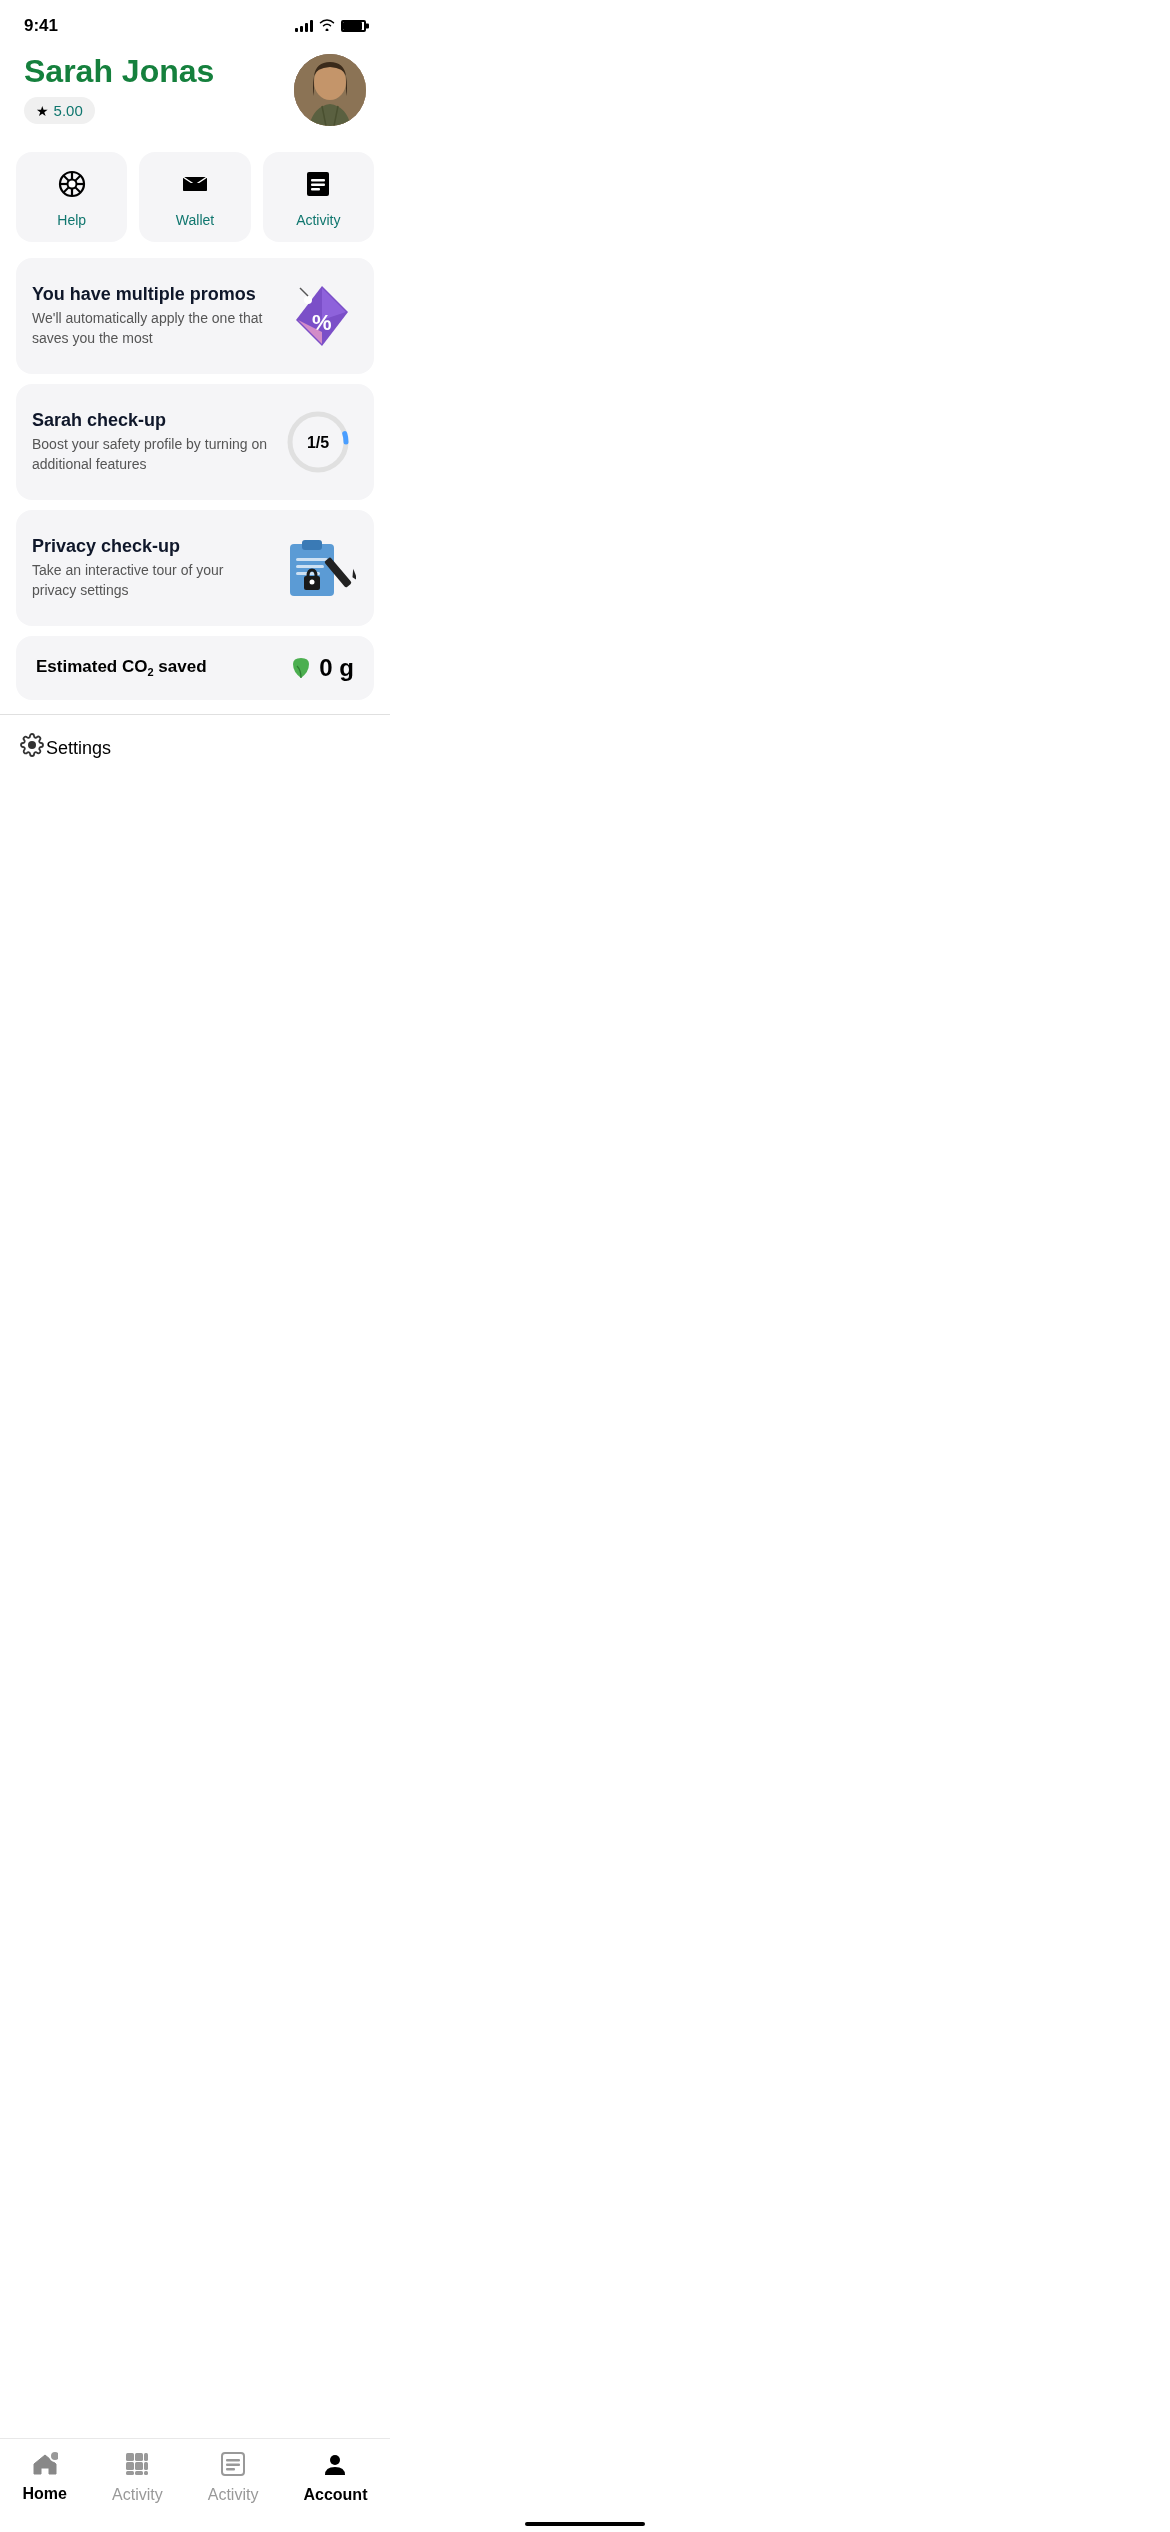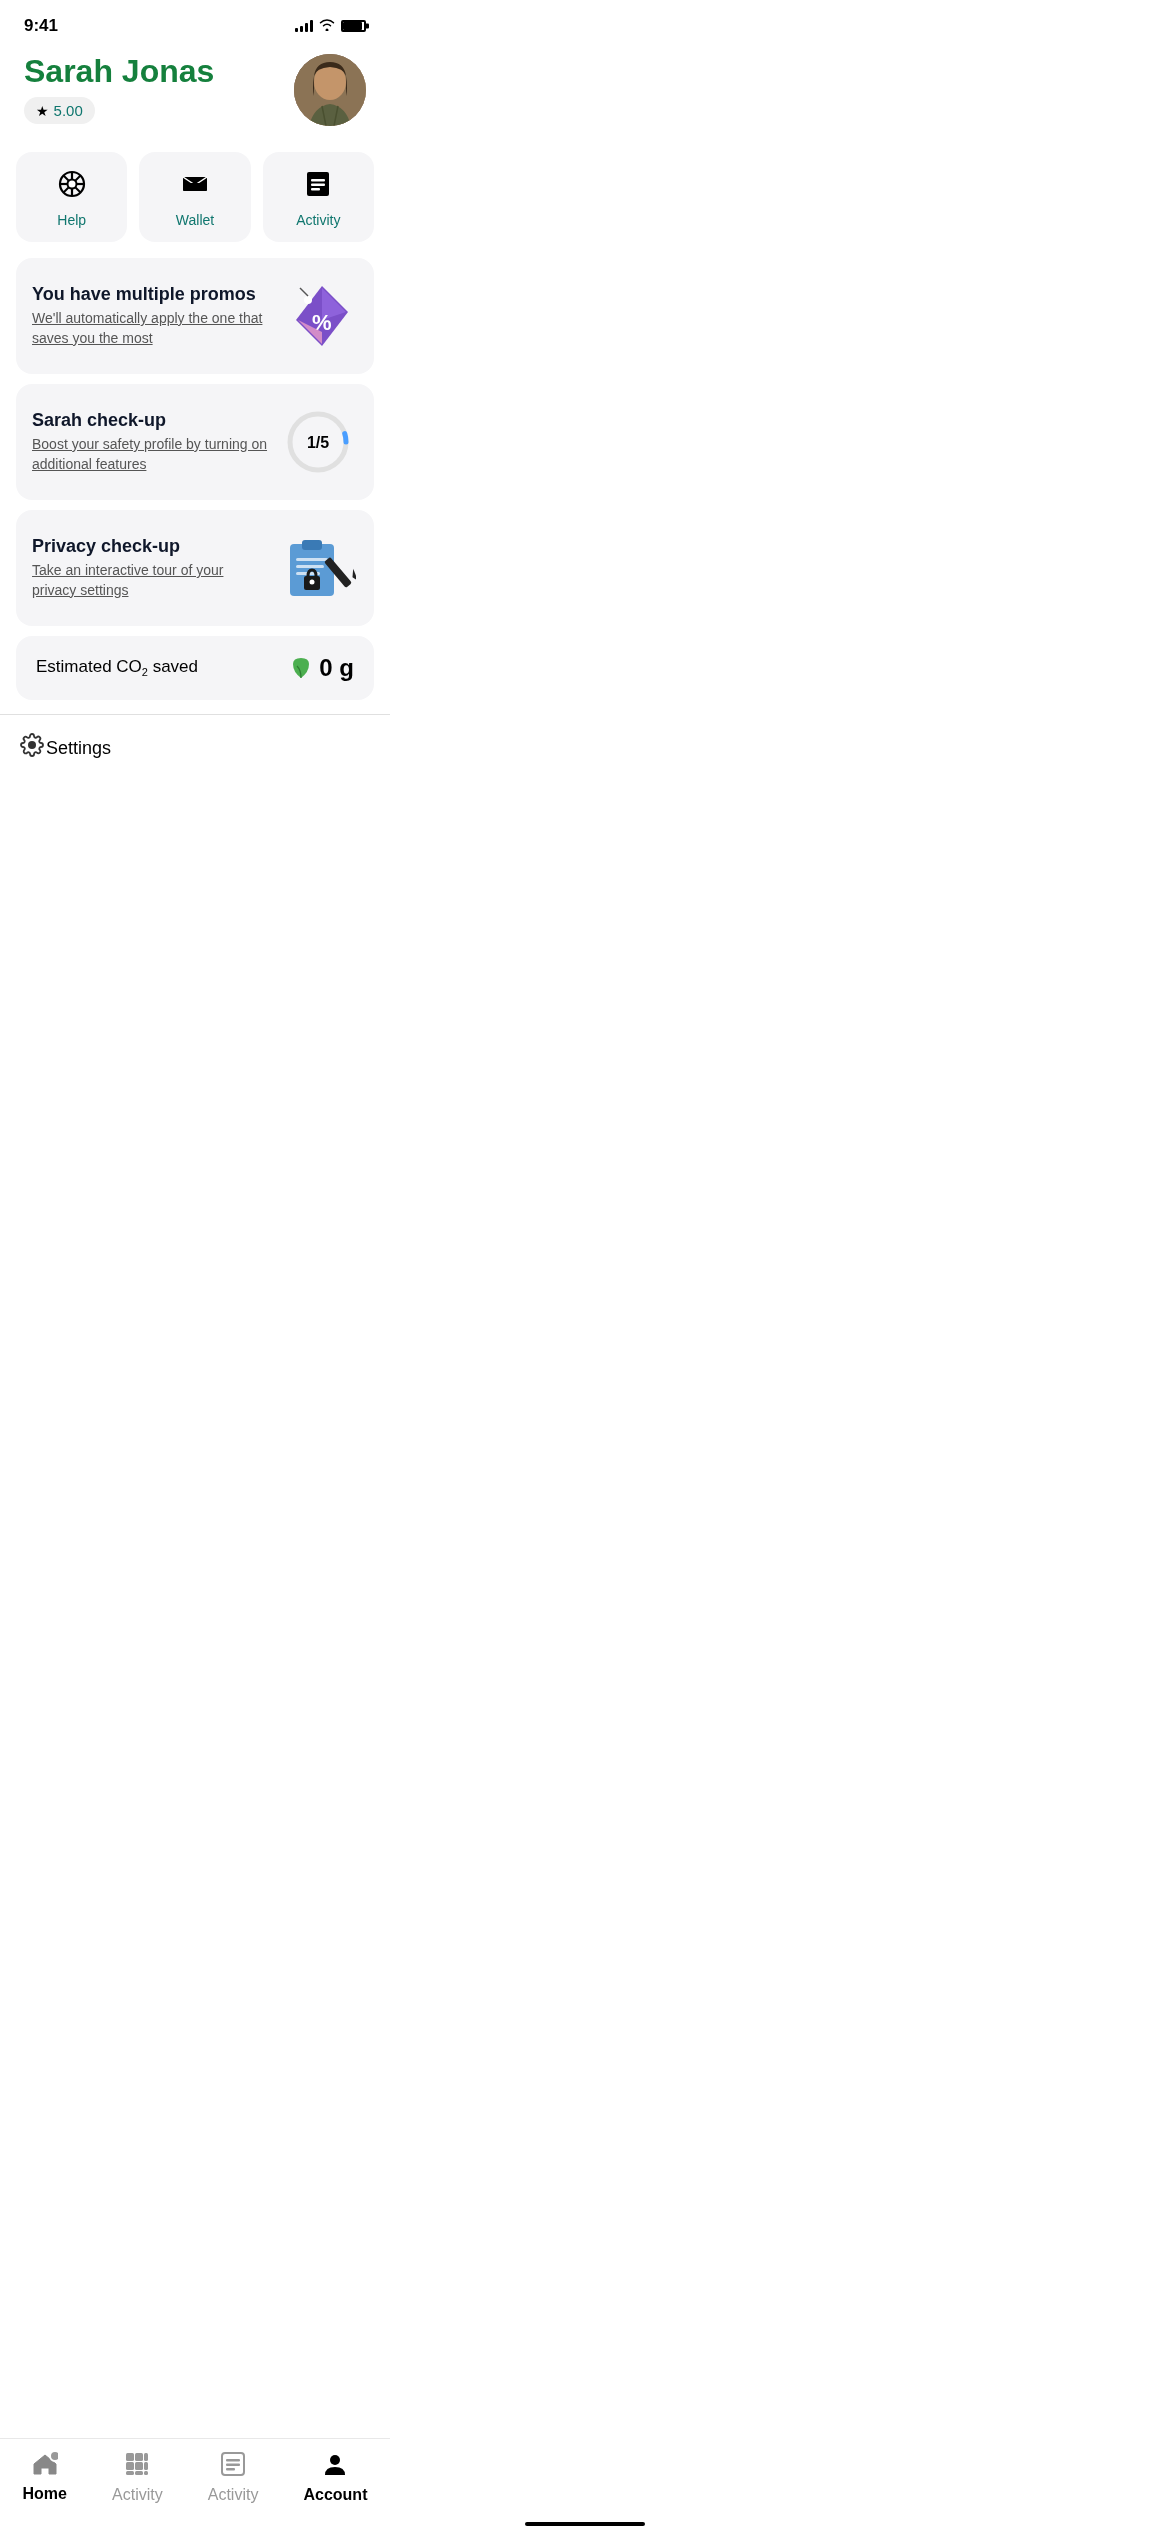--- a/index.html
+++ b/index.html
@@ -214,21 +214,20 @@
       font-size: 18px;
       font-weight: 700;
       color: #0f172a;
       margin-bottom: 4px;
     }
 
     .card-desc {
       font-size: 14px;
       color: #555;
       line-height: 1.4;
-      text-decoration: underline;
     }
 
     .card-visual {
       flex-shrink: 0;
       width: 80px;
       height: 80px;
       display: flex;
       align-items: center;
       justify-content: center;
     }
@@ -244,21 +243,21 @@
       background: #f5f5f7;
       border-radius: 16px;
       padding: 18px 20px;
       display: flex;
       justify-content: space-between;
       align-items: center;
     }
 
     .co2-label {
       font-size: 17px;
-      font-weight: 400;
+      font-weight: 700;
       color: #000;
     }
 
     .co2-value {
       display: flex;
       align-items: center;
       gap: 6px;
     }
 
     .co2-amount {

